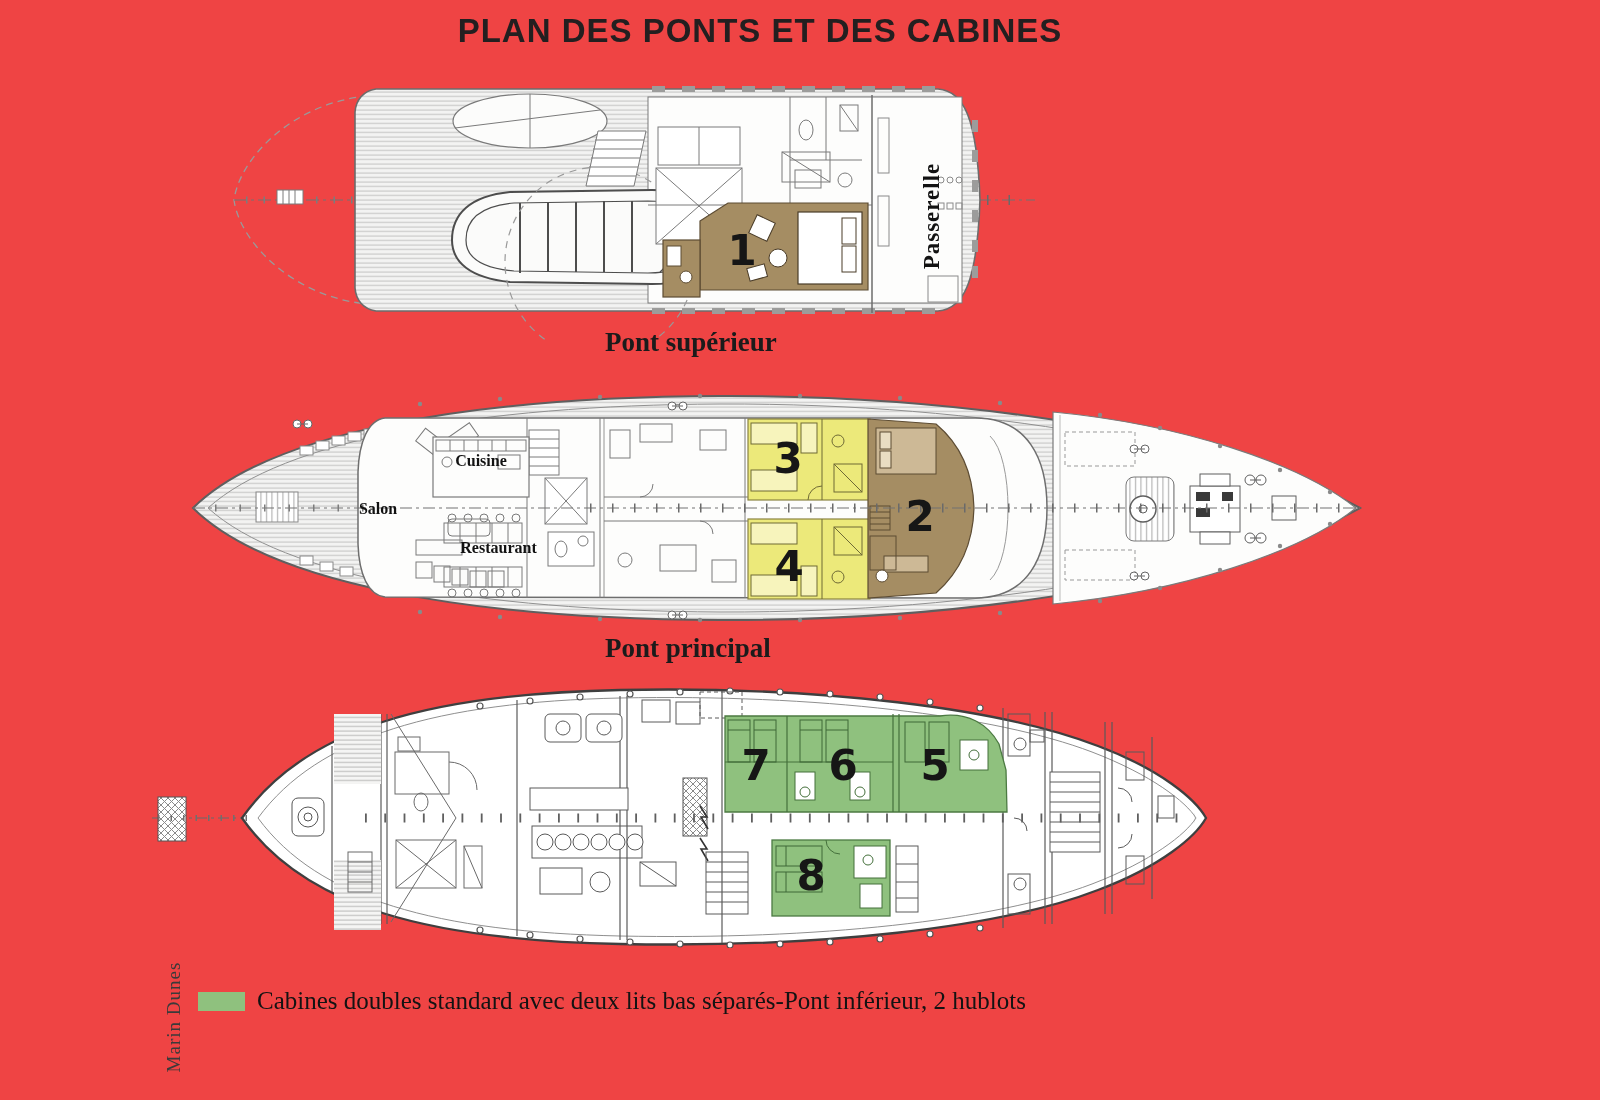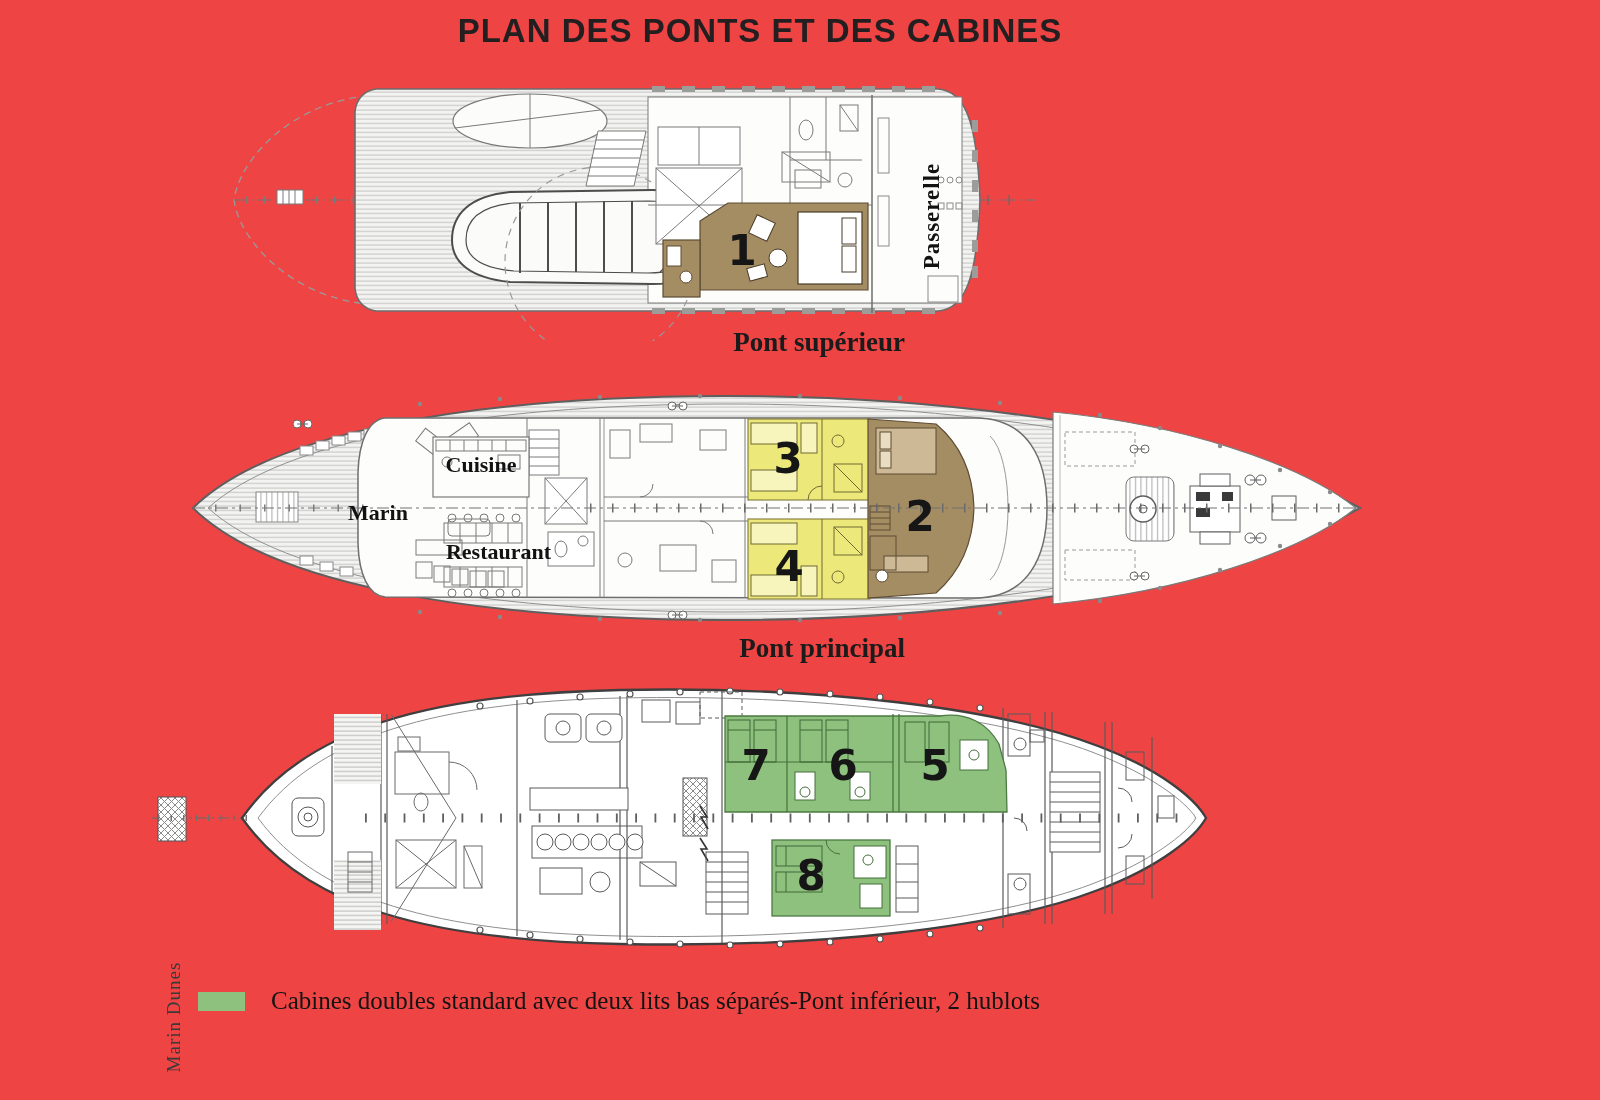--- a/index.html
+++ b/index.html
@@ -2,30 +2,30 @@
 <html><head>
 <meta charset="utf-8">
 <style>
   html,body{margin:0;padding:0;background:#ffffff;}
   .page{position:relative;width:1600px;height:1100px;background:#ef4444;overflow:hidden;
         font-family:"Liberation Serif",serif;color:#1d1d1d;}
   .title{position:absolute;left:440px;top:12px;width:640px;text-align:center;
          font-family:"Liberation Sans",sans-serif;font-weight:bold;font-size:33px;
          letter-spacing:1px;color:#231f20;white-space:nowrap;}
   svg{position:absolute;}
-  .caption{position:absolute;width:300px;text-align:right;font-size:27px;font-weight:bold;
+  .caption{position:absolute;width:300px;text-align:left;font-size:27px;font-weight:bold;
            color:#1b1b1b;white-space:nowrap;}
-  .room-label{position:absolute;text-align:center;font-weight:bold;color:#121212;font-size:22px;
+  .room-label{position:absolute;text-align:center;font-weight:bold;color:#121212;font-size:16px;
               white-space:nowrap;}
   .v-label{transform:rotate(-90deg);font-size:23px;letter-spacing:1px;}
   .cabnum{position:absolute;width:44px;height:50px;text-align:center;
           font-family:"DejaVu Sans",sans-serif;font-weight:bold;font-size:42px;line-height:50px;
           color:#161616;}
   .legend{position:absolute;left:198px;top:988px;}
-  .legend-row{display:flex;align-items:center;height:26px;margin-bottom:9px;gap:14px;}
+  .legend-row{display:flex;align-items:center;height:26px;margin-bottom:9px;}
   .legend-swatch{width:47px;height:19px;margin-right:12px;flex:none;}
   .legend-label{font-size:25px;color:#131313;white-space:nowrap;}
   .credit-clip{position:absolute;left:166px;top:938px;width:15px;height:158px;overflow:hidden;}
   .credit-text{position:absolute;left:-71px;top:68px;width:158px;transform:rotate(-90deg);
                font-size:19px;color:#3a3a3a;text-align:center;letter-spacing:1px;white-space:nowrap;}
 </style>
 </head>
 <body>
 
 <div class="page">
@@ -572,21 +572,21 @@
     </g>
 
     <line x1="365" y1="818" x2="1195" y2="818" stroke="#5f5f5f" stroke-width="9" stroke-dasharray="1.8 17.5"></line>
     <line x1="158" y1="818" x2="250" y2="818" stroke="#6f6f6f" stroke-width="6" stroke-dasharray="1.5 11"></line>
   </svg>
 
   <div class="room-label v-label" style="left:852px;top:203px;width:160px;height:26px;">Passerelle</div>
   <div class="cabnum" style="left:720px;top:226px;">1</div>
   <div class="caption" style="left:605px;top:327px;">Pont supérieur</div>
 
-  <div class="room-label" style="left:328px;top:500px;width:100px;">Marin</div>
+  <div class="room-label" style="left:328px;top:500px;width:100px;">Salon</div>
   <div class="room-label" style="left:421px;top:452px;width:120px;">Cuisine</div>
   <div class="room-label" style="left:416px;top:539px;width:165px;">Restaurant</div>
   <div class="cabnum" style="left:766px;top:434px;">3</div>
   <div class="cabnum" style="left:767px;top:542px;">4</div>
   <div class="cabnum" style="left:898px;top:492px;">2</div>
   <div class="caption" style="left:605px;top:633px;">Pont principal</div>
 
   <div class="cabnum" style="left:734px;top:741px;">7</div>
   <div class="cabnum" style="left:821px;top:741px;">6</div>
   <div class="cabnum" style="left:913px;top:741px;">5</div>

